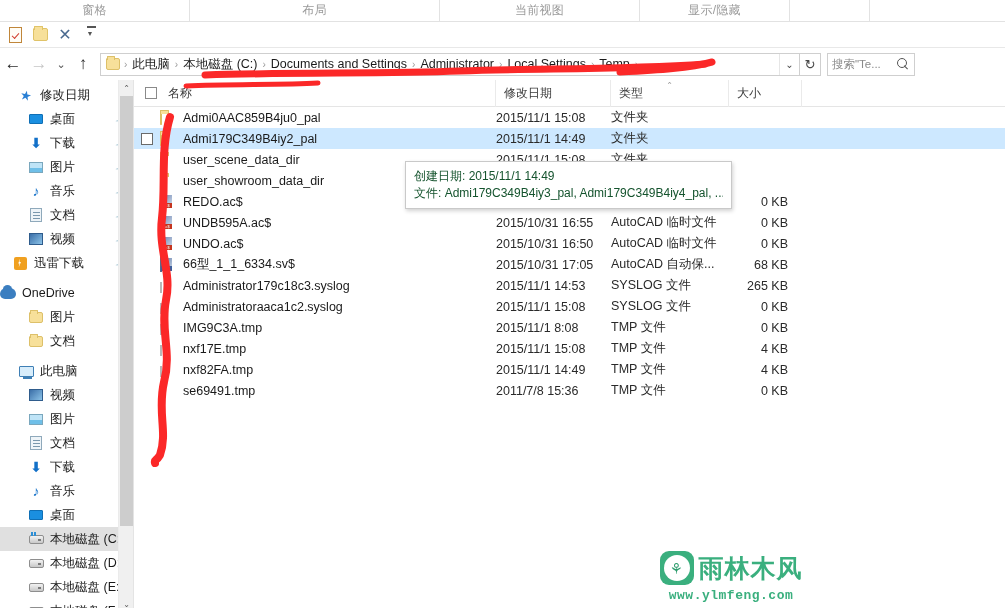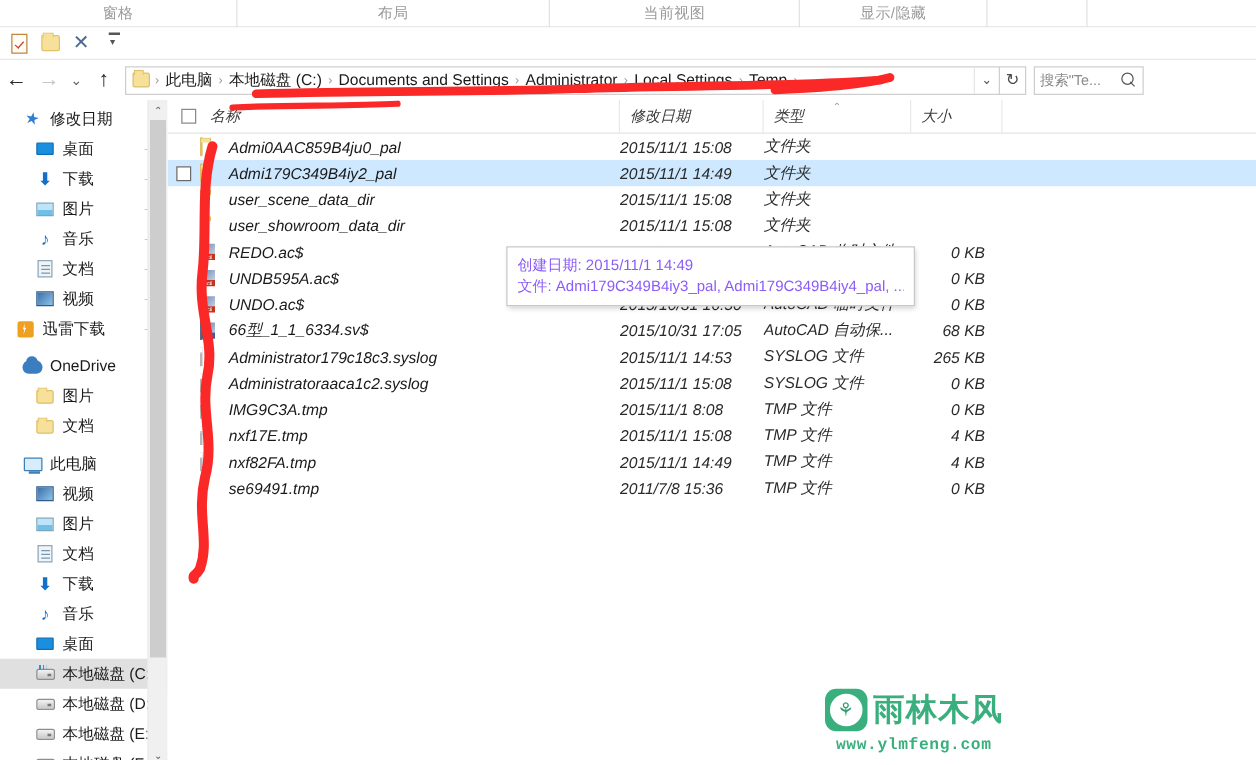--- a/index.html
+++ b/index.html
@@ -319,21 +319,21 @@
     position: absolute; left: 1px; top: 16px;
     width: 13px; height: 430px; background: #cdcdcd;
   }
 
   
   .splitter { width: 1px; background: #e4e4e4; height: 532px; }
 
   
   .list-pane {
     flex: 1; height: 532px; position: relative;
-    background: #ffffff; overflow: hidden; font-style: italic;
+    background: #ffffff; overflow: hidden;
   }
   .col-header {
     height: 27px; display: flex; align-items: center;
     border-bottom: 1px solid #e5e5e5;
     background: #ffffff;
     font-size: 12px; color: #3a3a3a;
     position: relative;
   }
   .ch {
     height: 27px; display: flex; align-items: center;
@@ -432,24 +432,23 @@
 
   
   .tooltip {
     position: absolute;
     left: 405px; top: 161px;
     width: 327px;
     background: #ffffff;
     border: 1px solid #c9c9c9;
     box-shadow: 1px 2px 4px rgba(0,0,0,.18);
     padding: 6px 8px 7px 8px;
-    font-size: 12px; color: #8b5cf6;
+    font-size: 12px; color: #14532d;
     line-height: 16.5px;
     z-index: 40;
-    margin-top: 36px;
   }
   .tt-line { white-space: nowrap; overflow: hidden; }
 
   
   .annot { position: absolute; left: 0; top: 0;
     width: 1005px; height: 612px; pointer-events: none; z-index: 60; }
 
   
   .watermark {
     position: absolute; right: 2px; bottom: 2px;
@@ -627,21 +626,21 @@
         <span class="pin">📌</span>
       </div>
       <div class="nav-item" style="padding-left:12px">
         <span class="nav-ico">
             <span class="ico-thunder"></span>
           </span>
         <span class="nav-label">迅雷下载</span>
         <span class="pin">📌</span>
       </div>
 
-      <div class="nav-item root" style="padding-left:18px;margin-top:6px">
+      <div class="nav-item root" style="margin-top:6px">
         <span class="nav-ico">
             <span class="ico-onedrive"></span>
           </span>
         <span class="nav-label">OneDrive</span>
       </div>
       <div class="nav-item" style="padding-left:28px">
         <span class="nav-ico">
             <span class="ico-folder"></span>
           </span>
         <span class="nav-label">图片</span>

